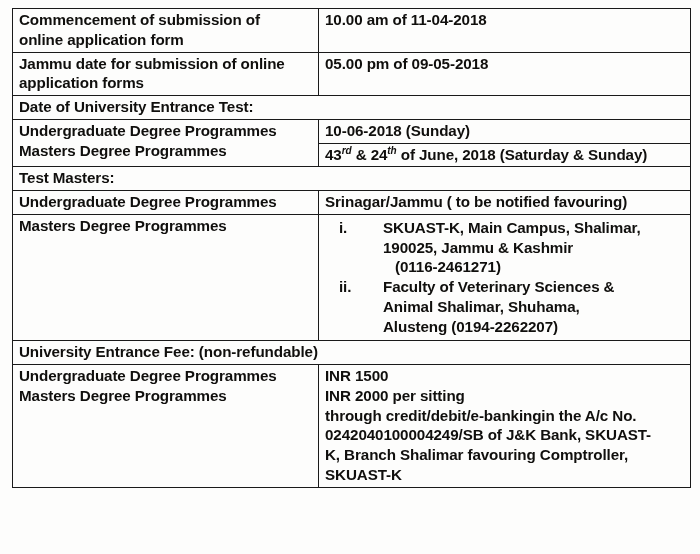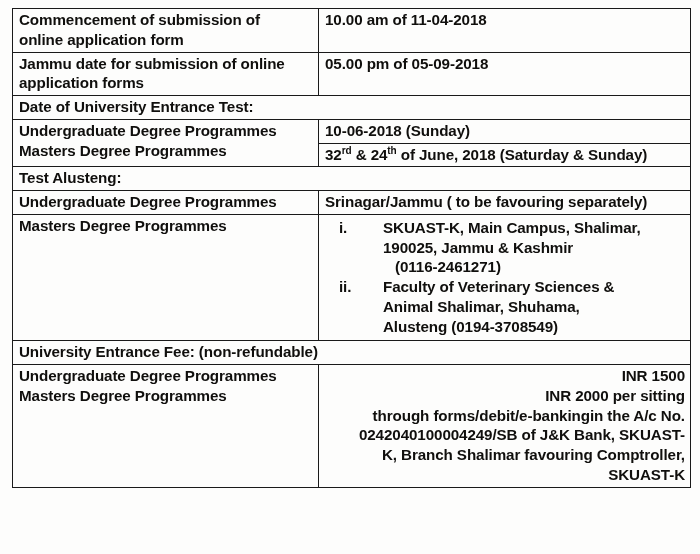--- a/index.html
+++ b/index.html
@@ -53,20 +53,21 @@
 
   .cellline {
     display: block;
     white-space: nowrap;
   }
 
   sup {
     font-size: 0.66em;
     vertical-align: super;
     line-height: 0;
+    font-style: italic;
   }
 
   
   .romanlist {
     display: block;
     padding: 2px 0 2px 0;
   }
   .romanrow {
     display: flex;
     align-items: flex-start;
@@ -82,21 +83,21 @@
   .romantext .sub {
     display: block;
   }
   .romantext .sub.indent {
     padding-left: 12px;
   }
 
   .pad-bottom-lg { padding-bottom: 30px; }
   .pad-bottom-sm { padding-bottom: 12px; }
 
-  .fee-cell .cellline { padding-bottom: 0px; text-align: right; }
+  .fee-cell .cellline { padding-bottom: 0px; }
 </style>
 </head>
 <body>
 
 <div class="page">
   <div class="table-wrap">
     <table class="doc">
       <colgroup>
         <col class="c-label">
         <col class="c-value">
@@ -112,57 +113,57 @@
             <span class="cellline">10.00 am of 11-04-2018</span>
           </td>
         </tr>
 
         <tr>
           <td>
             <span class="cellline">Jammu date for submission of online</span>
             <span class="cellline">application forms</span>
           </td>
           <td>
-            <span class="cellline">05.00 pm of 05-09-2018</span>
+            <span class="cellline">05.00 pm of 09-05-2018</span>
           </td>
         </tr>
 
         <tr>
           <td colspan="2">
             <span class="cellline">Date of University Entrance Test:</span>
           </td>
         </tr>
 
         <tr>
           <td rowspan="2">
             <span class="cellline">Undergraduate Degree Programmes</span>
             <span class="cellline">Masters Degree Programmes</span>
           </td>
           <td>
             <span class="cellline">10-06-2018 (Sunday)</span>
           </td>
         </tr>
         <tr>
           <td>
-            <span class="cellline"><span>32</span><sup>rd</sup><span> &amp; 24</span><sup>th</sup><span> of June, 2018 (Saturday &amp; Sunday)</span></span>
+            <span class="cellline"><span>43</span><sup>rd</sup><span> &amp; 24</span><sup>th</sup><span> of June, 2018 (Saturday &amp; Sunday)</span></span>
           </td>
         </tr>
 
         <tr>
           <td colspan="2">
-            <span class="cellline">Test Alusteng:</span>
+            <span class="cellline">Test Masters:</span>
           </td>
         </tr>
 
         <tr>
           <td class="pad-bottom-lg">
             <span class="cellline">Undergraduate Degree Programmes</span>
           </td>
           <td class="pad-bottom-lg">
-            <span class="cellline">Srinagar/Jammu ( to be favouring separately)</span>
+            <span class="cellline">Srinagar/Jammu ( to be notified favouring)</span>
           </td>
         </tr>
 
         <tr>
           <td class="pad-bottom-sm">
             <span class="cellline">Masters Degree Programmes</span>
           </td>
           <td class="pad-bottom-sm">
             <span class="romanlist">
               <span class="romanrow">
@@ -171,42 +172,42 @@
                   <span class="sub">SKUAST-K, Main Campus, Shalimar,</span>
                   <span class="sub">190025, Jammu &amp; Kashmir</span>
                   <span class="sub indent">(0116-2461271)</span>
                 </span>
               </span>
               <span class="romanrow">
                 <span class="romanmark">ii.</span>
                 <span class="romantext">
                   <span class="sub">Faculty of Veterinary Sciences &amp;</span>
                   <span class="sub">Animal Shalimar, Shuhama,</span>
-                  <span class="sub">Alusteng (0194-3708549)</span>
+                  <span class="sub">Alusteng (0194-2262207)</span>
                 </span>
               </span>
             </span>
           </td>
         </tr>
 
         <tr>
           <td colspan="2">
             <span class="cellline">University Entrance Fee:   (non-refundable)</span>
           </td>
         </tr>
 
         <tr>
           <td>
             <span class="cellline">Undergraduate Degree Programmes</span>
             <span class="cellline">Masters Degree Programmes</span>
           </td>
           <td class="fee-cell">
             <span class="cellline">INR 1500</span>
             <span class="cellline">INR 2000 per sitting</span>
-            <span class="cellline">through forms/debit/e-bankingin the A/c No.</span>
+            <span class="cellline">through credit/debit/e-bankingin the A/c No.</span>
             <span class="cellline">0242040100004249/SB of J&amp;K Bank, SKUAST-</span>
             <span class="cellline">K, Branch Shalimar favouring Comptroller,</span>
             <span class="cellline">SKUAST-K</span>
           </td>
         </tr>
 
       </tbody>
     </table>
   </div>
 </div>

